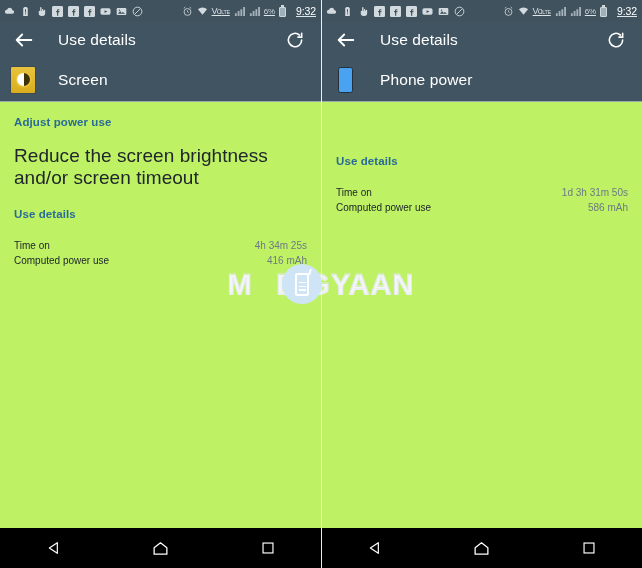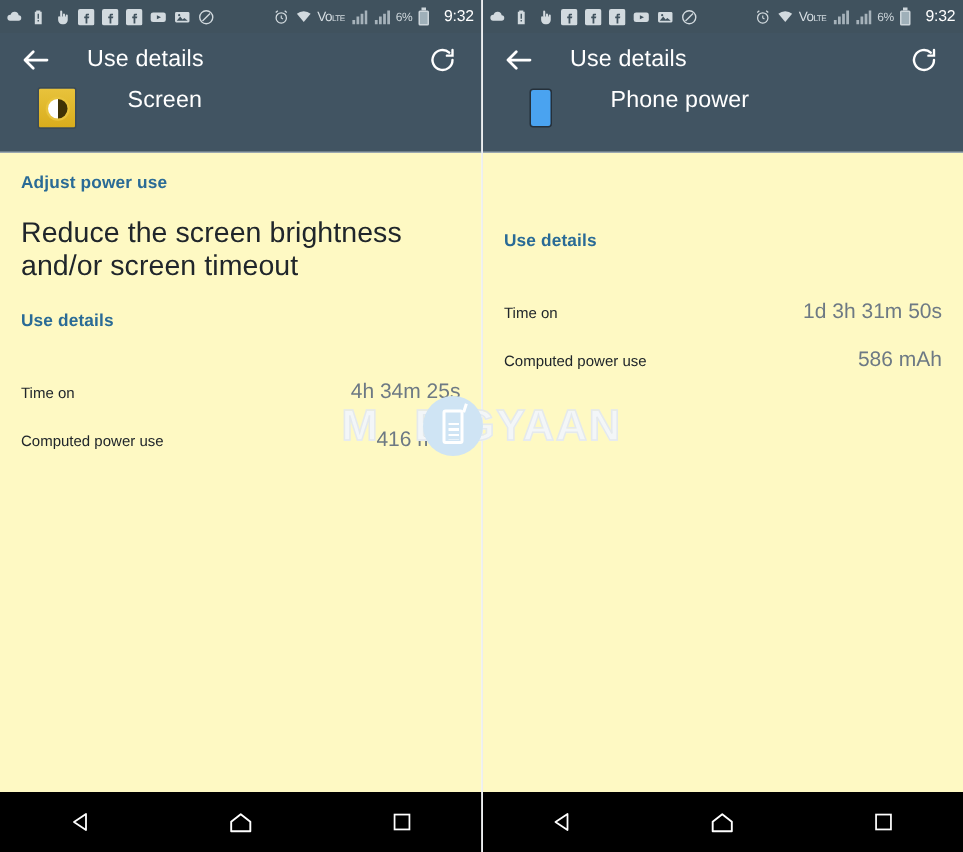--- a/index.html
+++ b/index.html
@@ -18,20 +18,21 @@
   }
   .panel.right { border-left: 1px solid #eceef0; }
 
   
   .statusbar {
     height: 22px; flex: 0 0 22px;
     background: #40525e;
     display: flex; align-items: center;
     padding: 0 5px 0 4px;
     color: #dfe6ea;
+    text-decoration: underline;
   }
   .sb-left { display: flex; align-items: center; gap: 5px; flex: 1 1 auto; }
   .sb-right { display: flex; align-items: center; gap: 4px; }
   .sbi { width: 11px; height: 11px; display: block; opacity: .92; }
   .sbi svg { display: block; width: 11px; height: 11px; }
   .sb-pct {
     font-size: 8px; letter-spacing: -.2px; color: #cdd6db;
     font-family: "Liberation Sans", sans-serif;
   }
   .sb-batt { width: 7px; height: 12px; position: relative; }
@@ -66,24 +67,23 @@
     flex: 1 1 auto;
     color: #ffffff; font-size: 15.5px;
     margin-left: 23px; letter-spacing: .1px;
   }
   .tb-refresh { width: 20px; height: 20px; flex: 0 0 20px; cursor: pointer; margin-right: 6px; }
 
   
   .subheader {
     height: 44px; flex: 0 0 44px;
     background: #415462;
-    display: flex; 
-    padding-left: 25px;
+    display: flex; align-items: center;
+    padding-left: 10px;
     border-bottom: 1px solid #9aa7b0;
-    gap: 12px;
   }
   .app-icon { width: 26px; height: 28px; flex: 0 0 26px; position: relative; }
   .app-icon.screen {
     background: linear-gradient(#e8c33c, #d9ad1c);
     border: 1px solid #3b4a56; border-radius: 2px;
     display: flex; align-items: center; justify-content: center;
   }
   .app-icon.screen .bright {
     width: 13px; height: 13px; border-radius: 50%;
     background: linear-gradient(to right, #ffffff 0 50%, #3f3205 50% 100%);
@@ -95,35 +95,35 @@
   .app-icon.phone .dev {
     width: 15px; height: 26px; border-radius: 2.5px;
     border: 1.5px solid #25303a; background: #4aa3f0;
   }
   .subheader-title {
     color: #ffffff; font-size: 15.5px; margin-left: 22px; letter-spacing: .1px;
   }
 
   
   .content {
-    flex: 1 1 auto; background: #fef9c3; position: relative;
+    flex: 1 1 auto; background: #bef264; position: relative;
     padding: 0 14px;
   }
   .section-head {
     color: #2a6b96; font-size: 11.5px; font-weight: bold;
     letter-spacing: .1px;
   }
   .body-text {
     color: #20262b; font-size: 19px; letter-spacing: .05px;
   }
   .row {
     display: flex; align-items: baseline; justify-content: space-between;
   }
   .row .k { color: #20262b; font-size: 10px; }
-  .row .v { color: #6d7984; font-size: 14px; margin-top: 12px; }
+  .row .v { color: #6d7984; font-size: 10px; }
 
   
   .left .sec-adjust { padding-top: 14px; }
   .left .desc { padding-top: 17px; }
   .left .sec-use { padding-top: 19px; }
   .left .rows { padding-top: 20px; }
   .left .rows .row + .row { margin-top: 4px; }
 
   
   .right .sec-use { padding-top: 53px; }

